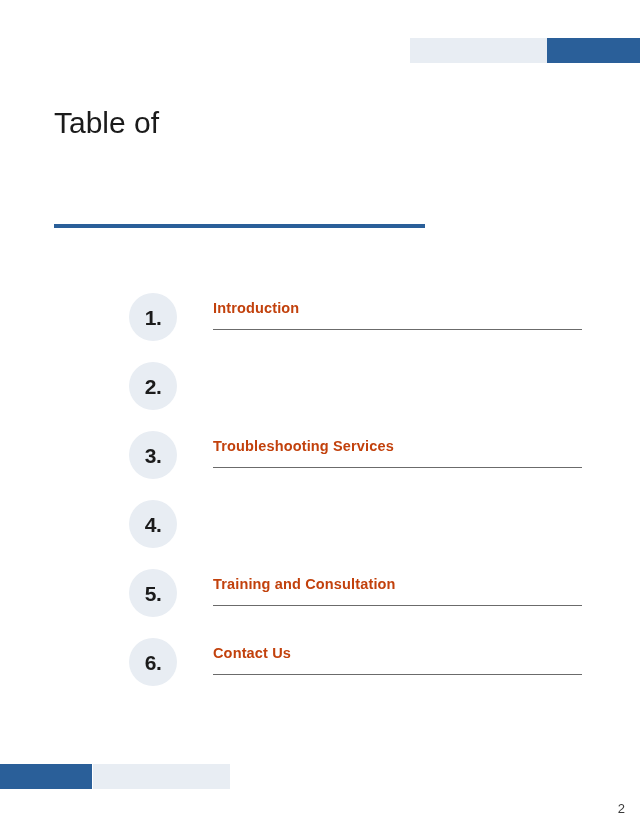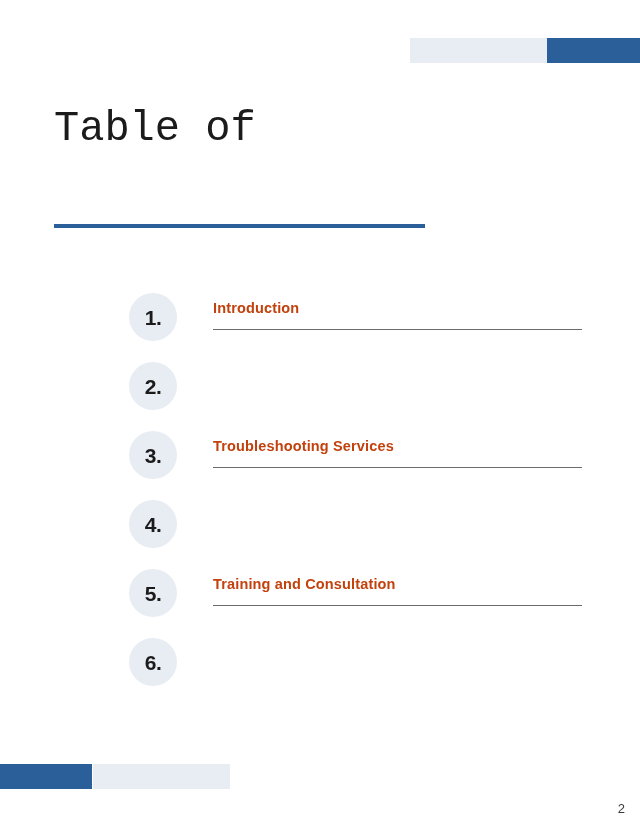--- a/index.html
+++ b/index.html
@@ -40,28 +40,27 @@
   }
 
   
   .title-block {
     position: absolute;
     left: 54px;
     top: 108px;
     width: 380px;
   }
   .title-line1 {
-    font-size: 42px;
+    font-size: 30px;
     font-weight: 300;
     color: #1b1b1b;
     line-height: 1.0;
     letter-spacing: 0px;
     margin: 0;
     white-space: nowrap;
-    font-family: Liberation Mono, monospace;
   }
   .title-line2 {
     font-size: 46px;
     font-weight: 700;
     color: #2A5F99;
     line-height: 1.12;
     letter-spacing: 0px;
     margin: 0;
     margin-top: 6px;
     white-space: nowrap;
@@ -216,20 +215,24 @@
       <div class="toc-entry">
         <span class="toc-label">Training and Consultation</span>
         <div class="toc-rule"></div>
       </div>
     </div>
 
     <div class="toc-row">
       <div class="toc-badge">
         <span class="toc-badge-text">6.</span>
       </div>
+      <div class="toc-entry">
+        <span class="toc-label">Contact Us</span>
+        <div class="toc-rule"></div>
+      </div>
     </div>
 
   </div>
 
   <div class="footer-bar-blue"></div>
   <div class="footer-bar-light"></div>
   <div class="footer-pagenum">2</div>
 
 </div>
 

